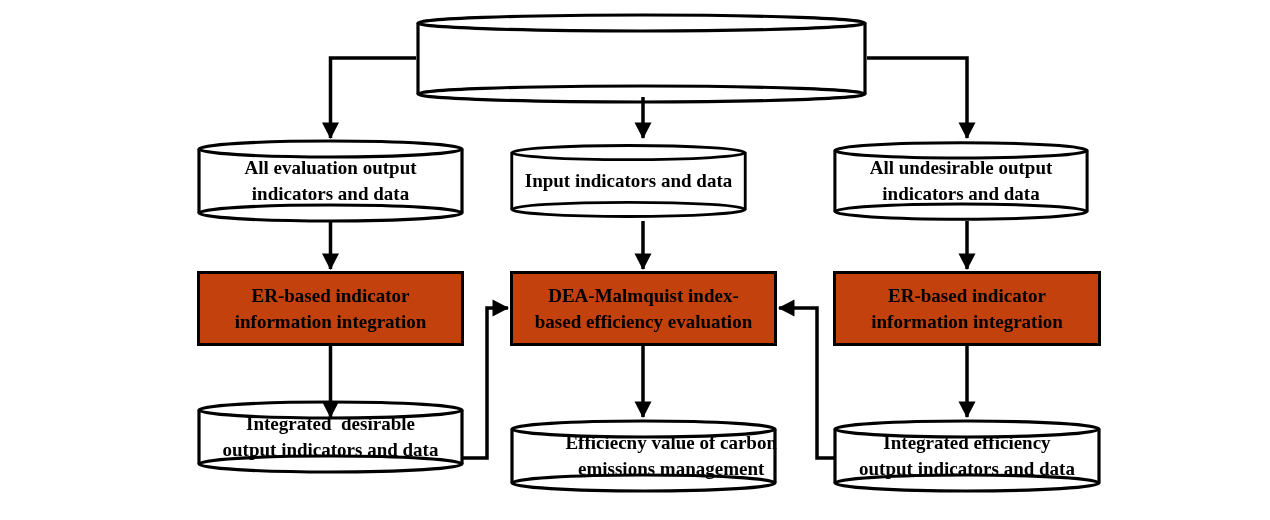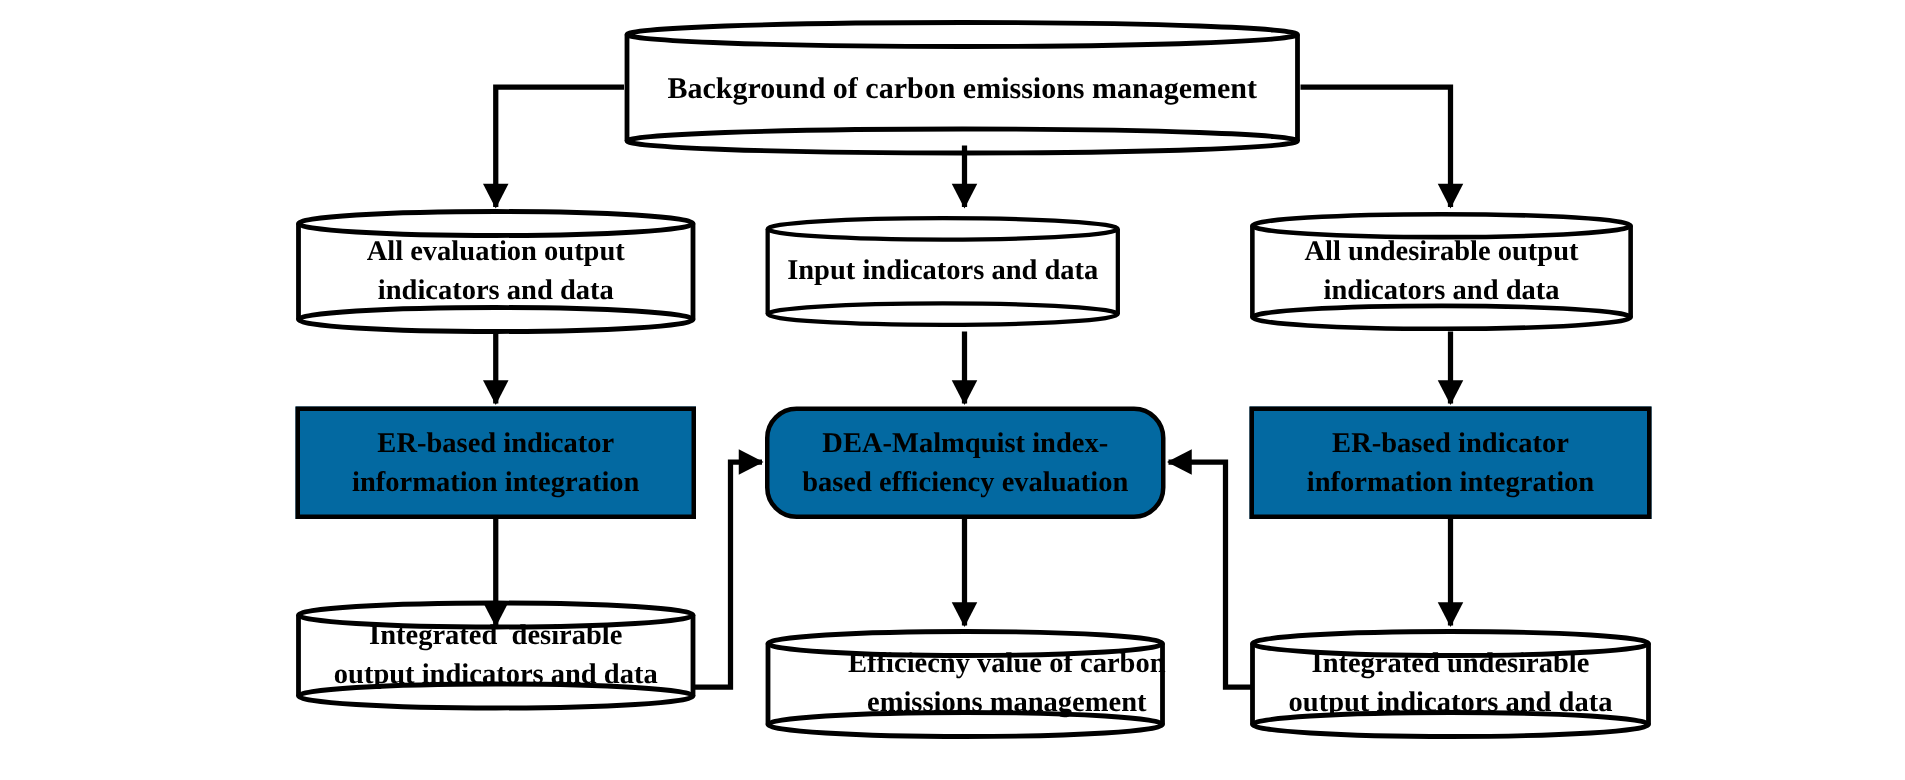--- a/index.html
+++ b/index.html
@@ -30,21 +30,21 @@
     font-weight: 700;
     font-size: 19px;
     line-height: 26px;
     color: #000000;
     text-align: center;
     white-space: pre-wrap;
   }
   .node.title .label { font-size: 20px; }
   .rect-node {
     border: 3.5px solid #000000;
-    background: #0369a1;
+    background: #c2410c;
   }
   #arrow-layer {
     position: absolute;
     left: 0; top: 0;
     z-index: 5;
     pointer-events: none;
   }
   #arrow-layer path.edge {
     fill: none;
     stroke: #000000;
@@ -77,21 +77,20 @@
     <path class="edge" d="M835,458 L817,458 L817,308 L779,308" marker-end="url(#ah)"></path>
   </svg>
 
   <div class="node title" style="left:416px; top:13px; width:451px; height:91px;">
     <svg class="shape" viewBox="0 0 451 91">
       <ellipse cx="225.5" cy="81" rx="223.5" ry="8"></ellipse>
       <ellipse cx="225.5" cy="10" rx="223.5" ry="8"></ellipse>
       <line x1="2" y1="10" x2="2" y2="81"></line>
       <line x1="449" y1="10" x2="449" y2="81"></line>
     </svg>
-    <div class="label">Background of carbon emissions management</div>
   </div>
 
   <div class="node" style="left:197px; top:139px; width:267px; height:84px;">
     <svg class="shape" viewBox="0 0 267 84">
       <ellipse cx="133.5" cy="74" rx="131.5" ry="8"></ellipse>
       <ellipse cx="133.5" cy="10" rx="131.5" ry="8"></ellipse>
       <line x1="2" y1="10" x2="2" y2="74"></line>
       <line x1="265" y1="10" x2="265" y2="74"></line>
     </svg>
     <div class="label">All evaluation output
@@ -117,21 +116,21 @@
     </svg>
     <div class="label">All undesirable output
 indicators and data</div>
   </div>
 
   <div class="node rect-node" style="left:197px; top:271px; width:267px; height:75px;">
     <div class="label">ER-based indicator
 information integration</div>
   </div>
 
-  <div class="node rect-node" style="left:510px; top:271px; width:267px; height:75px;border-radius:21px;">
+  <div class="node rect-node" style="left:510px; top:271px; width:267px; height:75px;">
     <div class="label">DEA-Malmquist index-
 based efficiency evaluation</div>
   </div>
 
   <div class="node rect-node" style="left:833px; top:271px; width:268px; height:75px;">
     <div class="label">ER-based indicator
 information integration</div>
   </div>
 
   <div class="node" style="left:197px; top:400px; width:267px; height:74px;">
@@ -156,17 +155,17 @@
 emissions management</div>
   </div>
 
   <div class="node" style="left:833px; top:419px; width:268px; height:74px;">
     <svg class="shape" viewBox="0 0 268 74">
       <ellipse cx="134" cy="64" rx="132" ry="8"></ellipse>
       <ellipse cx="134" cy="10" rx="132" ry="8"></ellipse>
       <line x1="2" y1="10" x2="2" y2="64"></line>
       <line x1="266" y1="10" x2="266" y2="64"></line>
     </svg>
-    <div class="label">Integrated undesirable
+    <div class="label">Integrated efficiency
 output indicators and data</div>
   </div>
 
 </div>
 
 </body></html>

